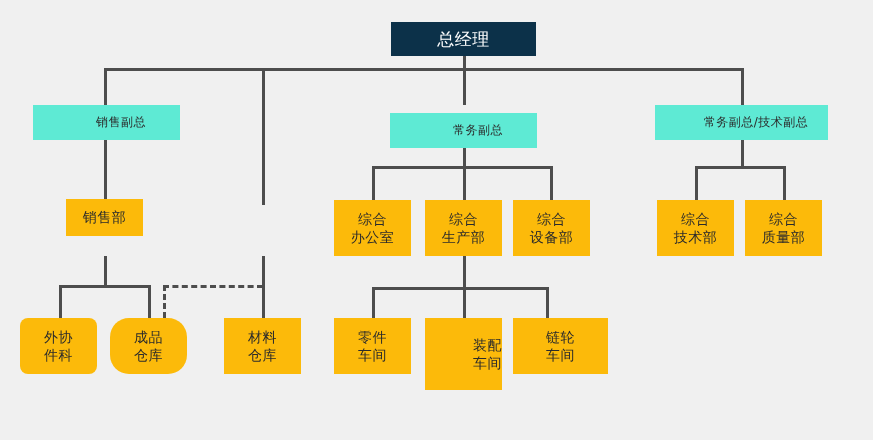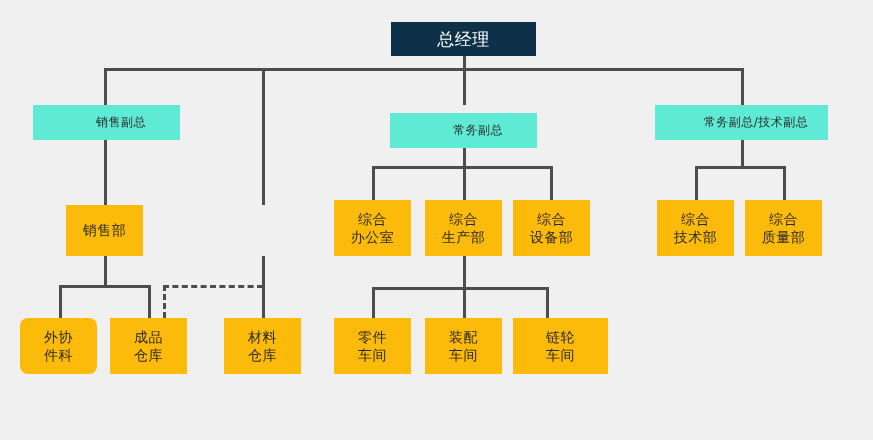--- a/index.html
+++ b/index.html
@@ -113,21 +113,21 @@
         <span>常务副总</span>
       </span>
   </div>
 
   <div class="node lvl2" style="left:655px;top:105px;width:173px;height:35px;">
     <span class="lbl">
         <span>常务副总/技术副总</span>
       </span>
   </div>
 
-  <div class="node lvl3" style="left:66px;top:205px;width:77px;height:51px;">
+  <div class="node lvl3" style="left:66px;top:199px;width:77px;height:37px;">
     <span class="lbl">
         <span>销售部</span>
       </span>
   </div>
 
 
   <div class="node lvl3" style="left:334px;top:200px;width:77px;height:56px;">
     <span class="lbl">
       <span>综合</span>
       <span>办公室</span>
@@ -162,42 +162,42 @@
     </span>
   </div>
 
   <div class="node lvl4" style="left:20px;top:318px;width:77px;height:56px;border-radius:8px;">
     <span class="lbl">
       <span>外协</span>
       <span>件科</span>
     </span>
   </div>
 
-  <div class="node lvl4" style="left:110px;top:318px;width:77px;height:56px;">
+  <div class="node lvl4" style="left:110px;top:318px;width:77px;height:56px;border-radius:19px;">
     <span class="lbl">
       <span>成品</span>
       <span>仓库</span>
     </span>
   </div>
 
   <div class="node lvl4" style="left:224px;top:318px;width:77px;height:56px;">
     <span class="lbl">
       <span>材料</span>
       <span>仓库</span>
     </span>
   </div>
 
   <div class="node lvl4" style="left:334px;top:318px;width:77px;height:56px;">
     <span class="lbl">
       <span>零件</span>
       <span>车间</span>
     </span>
   </div>
 
-  <div class="node lvl4" style="left:425px;top:318px;width:77px;height:56px;">
+  <div class="node lvl4" style="left:425px;top:318px;width:77px;height:72px;justify-content:flex-end;">
     <span class="lbl">
       <span>装配</span>
       <span>车间</span>
     </span>
   </div>
 
   <div class="node lvl4" style="left:513px;top:318px;width:95px;height:56px;">
     <span class="lbl">
       <span>链轮</span>
       <span>车间</span>

